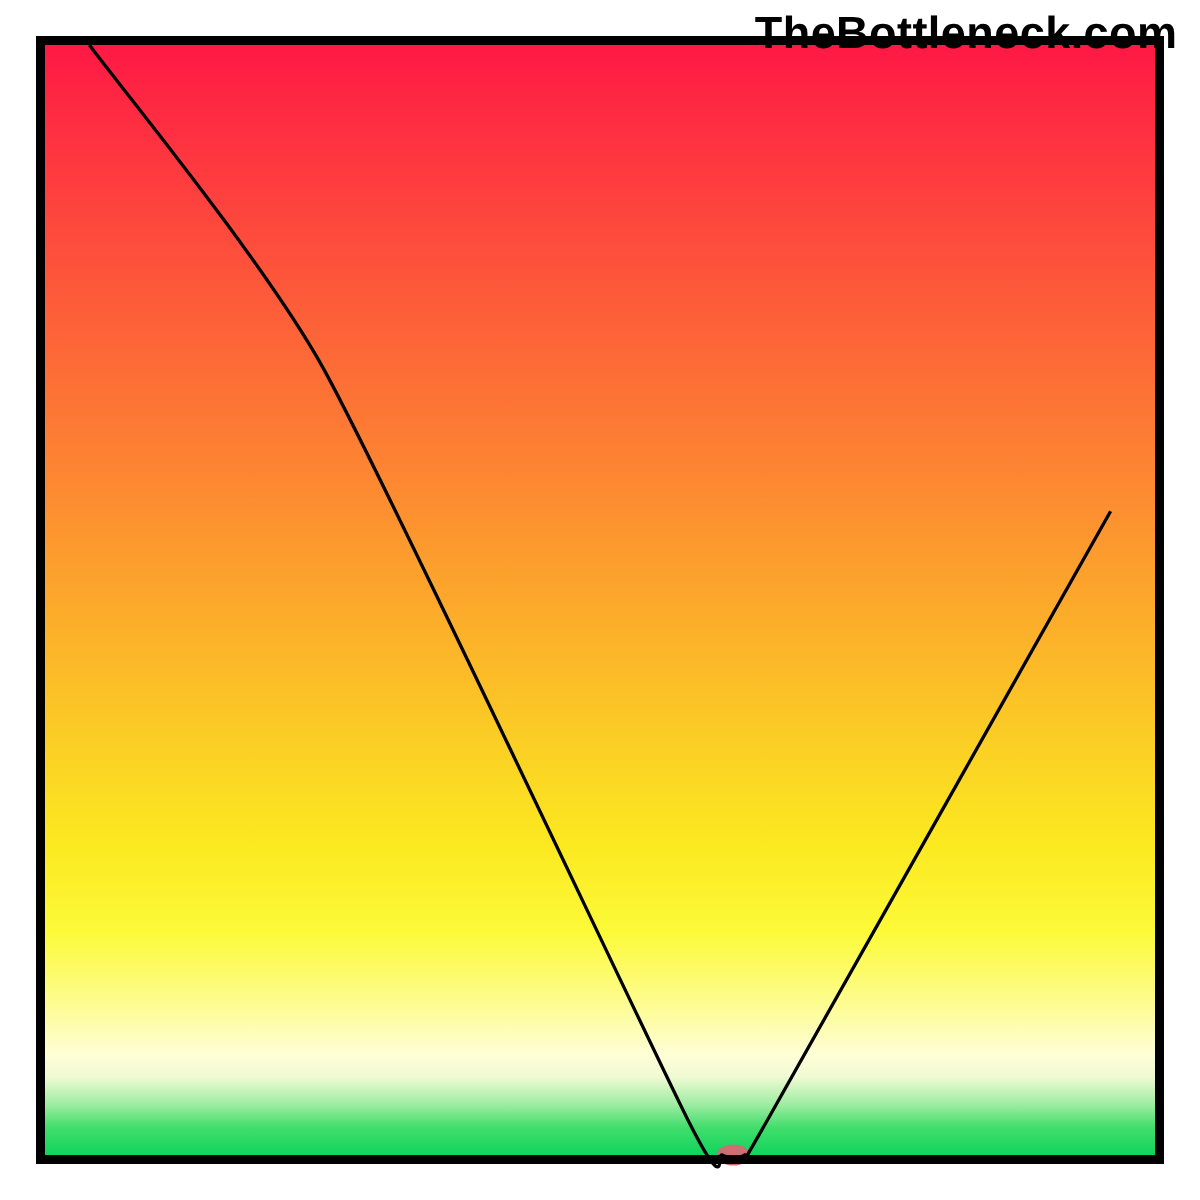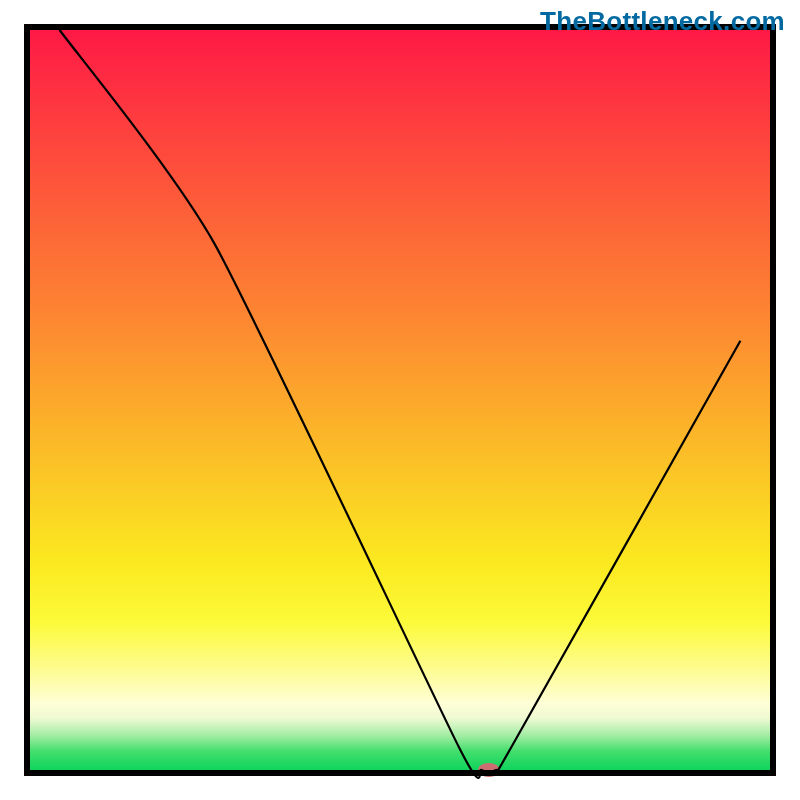--- a/index.html
+++ b/index.html
@@ -10,23 +10,23 @@
   }
   .chart-container {
     position: relative;
     width: 800px;
     height: 800px;
   }
   .watermark {
     position: absolute;
     top: 6px;
     right: 15px;
-    font-size: 26px;
+    font-size: 30px;
     font-weight: bold;
-    color: #0369a1;
+    color: #000000;
     letter-spacing: 0.3px;
     z-index: 10;
   }
   svg {
     display: block;
   }
 </style>
 </head>
 <body>
 

